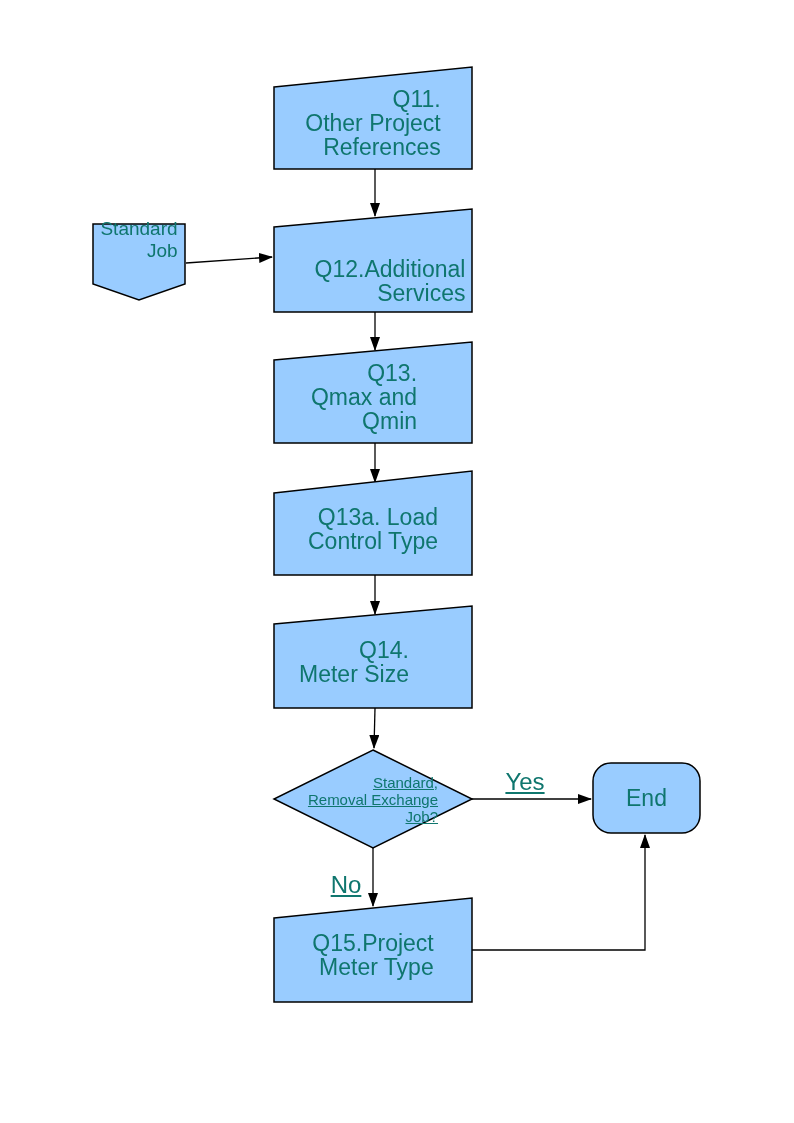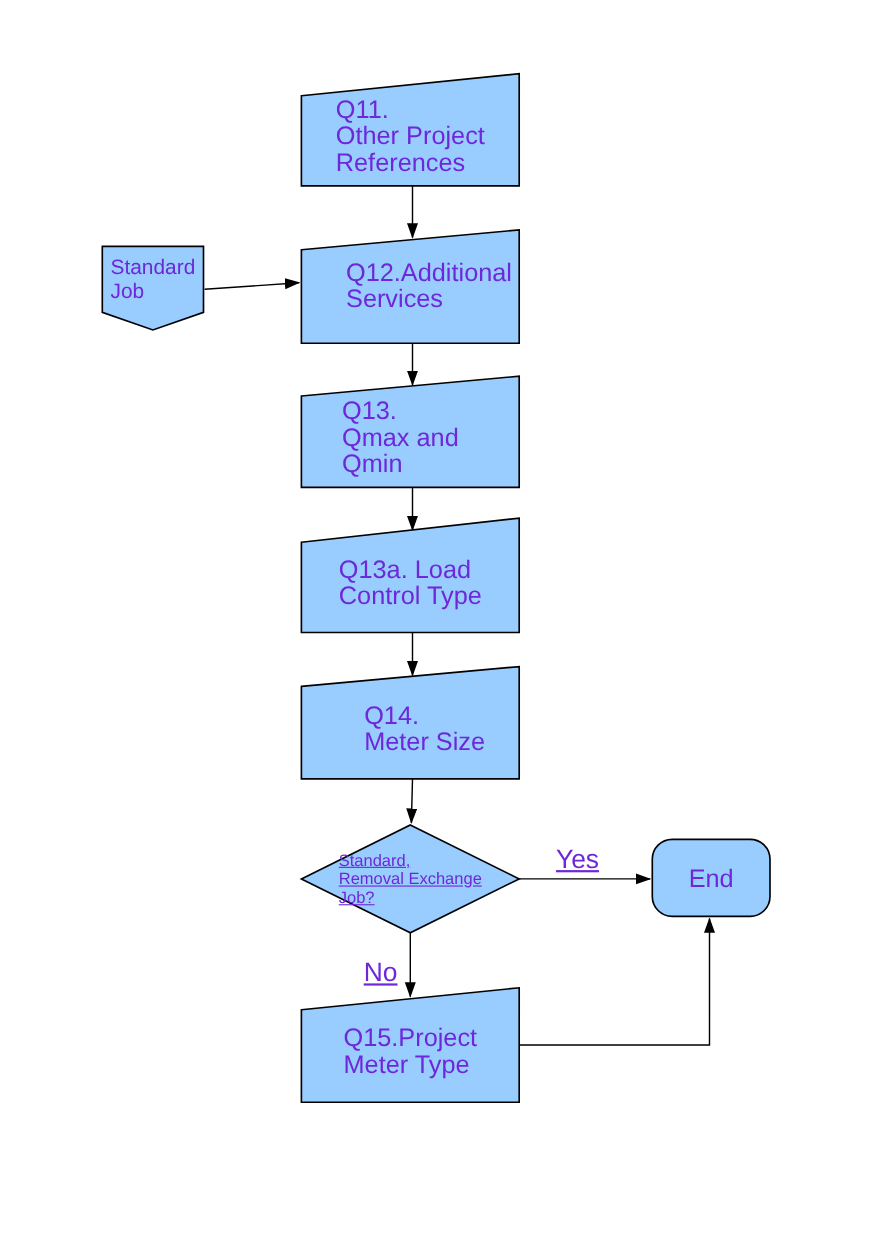--- a/index.html
+++ b/index.html
@@ -15,23 +15,23 @@
   .diagram {
     position: absolute;
     left: 0; top: 0;
     width: 794px; height: 1123px;
   }
   .label {
     position: absolute;
     display: flex;
     align-items: center;
     justify-content: center;
-    text-align: left;
+    text-align: right;
     white-space: pre-line;
-    color: #6d28d9;
+    color: #0f766e;
     font-size: 23px;
     line-height: 24px;
   }
   .label.mid   { font-size: 19px; line-height: 22px; }
   .label.small { font-size: 15px; line-height: 17px; }
   .label.edge  { font-size: 24px; line-height: 24px; text-decoration: underline; }
 </style>
 </head>
 <body>
 
@@ -61,30 +61,30 @@
     <polygon points="274,493 472,471 472,575 274,575" stroke-width="1.5" fill="#99CCFF" stroke="#000000"></polygon>
     <polygon points="274,624 472,606 472,708 274,708" stroke-width="1.5" fill="#99CCFF" stroke="#000000"></polygon>
     <polygon points="373,750 472,799 373,848 274,799" stroke-width="1.5" fill="#99CCFF" stroke="#000000"></polygon>
     <rect x="593" y="763" width="107" height="70" rx="18" ry="18" stroke-width="1.5" fill="#99CCFF" stroke="#000000"></rect>
     <polygon points="274,918 472,898 472,1002 274,1002" stroke-width="1.5" fill="#99CCFF" stroke="#000000"></polygon>
   </svg>
 
   <div class="label" style="left:274px; top:77px;  width:198px; height:92px;">Q11.
 Other Project
 References</div>
-  <div class="label mid" style="left:93px; top:229px; width:92px; height:52px;">Standard
+  <div class="label mid" style="left:93px; top:214px; width:92px; height:52px;">Standard
 Job</div>
-  <div class="label" style="left:274px; top:212px; width:232px; height:94px;">Q12.Additional
+  <div class="label" style="left:274px; top:234px; width:232px; height:94px;">Q12.Additional
 Services</div>
   <div class="label" style="left:274px; top:351px; width:180px; height:92px;">Q13.
 Qmax and
 Qmin</div>
   <div class="label" style="left:274px; top:482px; width:198px; height:93px;">Q13a. Load
 Control Type</div>
-  <div class="label" style="left:290px; top:615px; width:192px; height:93px;">Q14.
+  <div class="label" style="left:258px; top:615px; width:192px; height:93px;">Q14.
 Meter Size</div>
   <div class="label small" style="left:282px; top:771px; width:182px; height:56px;text-decoration:underline;">Standard,
 Removal Exchange
 Job?</div>
   <div class="label" style="left:593px; top:763px; width:107px; height:70px;">End</div>
   <div class="label" style="left:274px; top:908px; width:198px; height:94px;">Q15.Project
 Meter Type</div>
 
   <div class="label edge" style="left:493px; top:769px; width:64px; height:26px;">Yes</div>
   <div class="label edge" style="left:321px; top:872px; width:50px; height:26px;">No</div>

